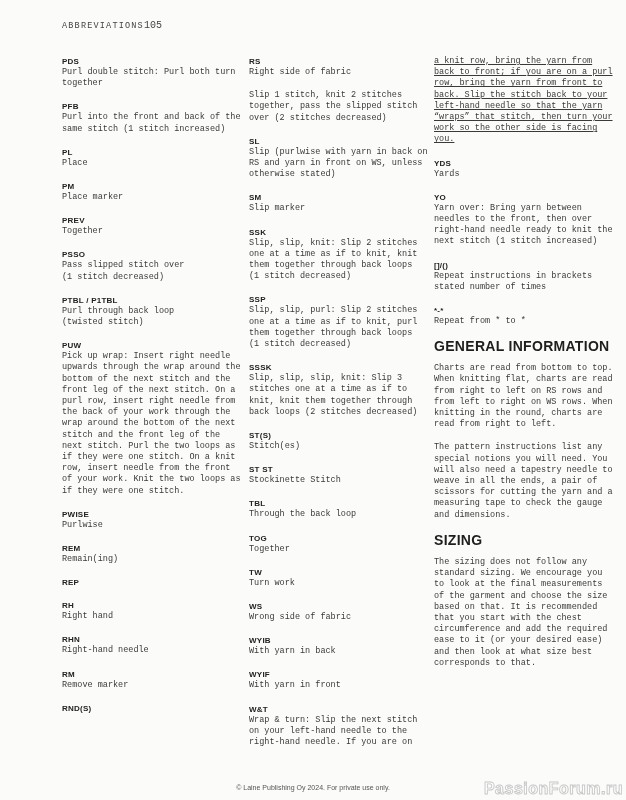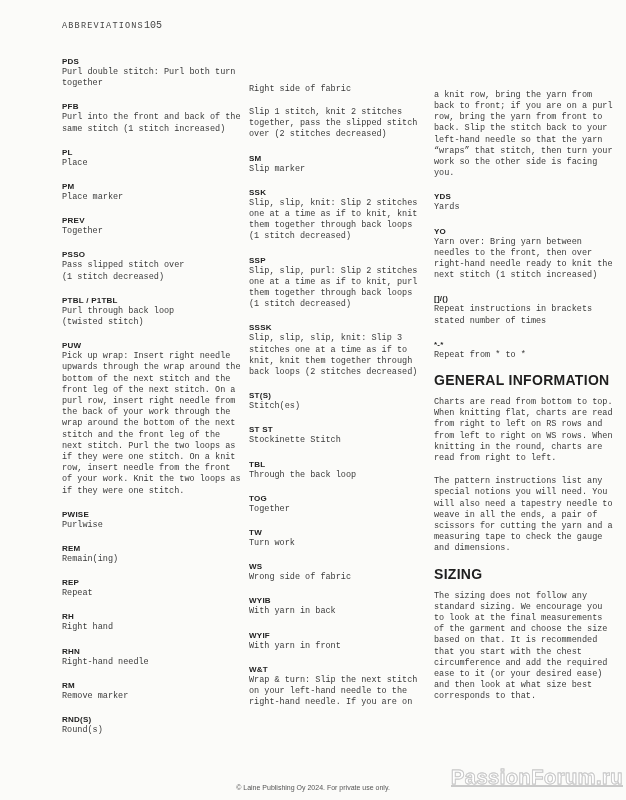--- a/index.html
+++ b/index.html
@@ -18,58 +18,57 @@
   .running-title{
     font-family:"Liberation Mono", monospace;
     font-size:8.5px;letter-spacing:1.2px;color:#444;
   }
   .page-number{
     font-family:"Liberation Mono", monospace;
     font-size:10px;color:#444;
   }
   .columns{
     position:absolute;top:56px;left:62px;
-    display:flex;align-items:center;
+    display:flex;align-items:flex-start;
   }
   .col{flex:0 0 auto;}
   .col-1{width:187px;}
   .col-2{width:185px;}
   .col-3{width:180px;}
   .entry{margin:0 0 12px 0;}
   .abbr{
     font-family:"Liberation Sans", sans-serif;
     font-weight:bold;font-size:8px;letter-spacing:0.25px;
     color:#222;line-height:11px;
   }
   .def, .para, .cont{
     font-family:"Liberation Mono", monospace;
     font-size:8.5px;line-height:11.2px;color:#3a3a3a;
     white-space:pre;
   }
-  .cont{margin:0 0 12px 0;}
+  .cont{margin:0 0 12px 0;text-decoration:underline;}
   .para{margin:0 0 12px 0;}
   .sec-heading{
     font-family:"Liberation Sans", sans-serif;
     font-weight:bold;font-size:14px;letter-spacing:0.3px;
     color:#1e1e1e;margin:0 0 10px 0;line-height:14px;
   }
   .page-footer{
     position:absolute;left:0;right:0;bottom:9px;
     text-align:center;
     font-family:"Liberation Sans", sans-serif;
     font-size:7px;color:#555;
   }
   .watermark{
-    position:absolute;right:3px;bottom:11px;
-    font-family:"Liberation Sans", sans-serif;
-    font-weight:bold;font-size:20px;letter-spacing:0.5px;
+    position:absolute;right:3px;bottom:2px;
+    font-family:"Liberation Sans", sans-serif;
+    font-weight:bold;font-size:16px;letter-spacing:0.5px;
     color:#ffffff;
     -webkit-text-stroke:0.9px #c9c9c9;
     text-shadow:0 0 1px #d6d6d6;
-    text-decoration:underline;
   }
 </style>
 </head>
 <body>
 
 <div class="page-header">
   <span class="running-title">ABBREVIATIONS</span>
   <span class="page-number">105</span>
 </div>
 
@@ -126,47 +125,52 @@
       <div class="entry">
         <div class="abbr">PWISE</div>
         <div class="def">Purlwise</div>
       </div>
       <div class="entry">
         <div class="abbr">REM</div>
         <div class="def">Remain(ing)</div>
       </div>
       <div class="entry">
         <div class="abbr">REP</div>
-        <div class="def">Repeat</div>
       </div>
       <div class="entry">
         <div class="abbr">RH</div>
         <div class="def">Right hand</div>
       </div>
       <div class="entry">
         <div class="abbr">RHN</div>
         <div class="def">Right-hand needle</div>
       </div>
       <div class="entry">
         <div class="abbr">RM</div>
         <div class="def">Remove marker</div>
       </div>
       <div class="entry">
         <div class="abbr">RND(S)</div>
-        <div class="def">Round(s)</div>
       </div>
     </div>
     <div class="col col-2">
       <div class="entry">
+        <div class="abbr">RS</div>
         <div class="def">Right side of fabric</div>
       </div>
       <div class="entry">
         <div class="def">Slip 1 stitch, knit 2 stitches
 together, pass the slipped stitch
 over (2 stitches decreased)</div>
+      </div>
+      <div class="entry">
+        <div class="abbr">SL</div>
+        <div class="def">Slip (purlwise with yarn in back on
+RS and yarn in front on WS, unless
+otherwise stated)</div>
       </div>
       <div class="entry">
         <div class="abbr">SM</div>
         <div class="def">Slip marker</div>
       </div>
       <div class="entry">
         <div class="abbr">SSK</div>
         <div class="def">Slip, slip, knit: Slip 2 stitches
 one at a time as if to knit, knit
 them together through back loops

